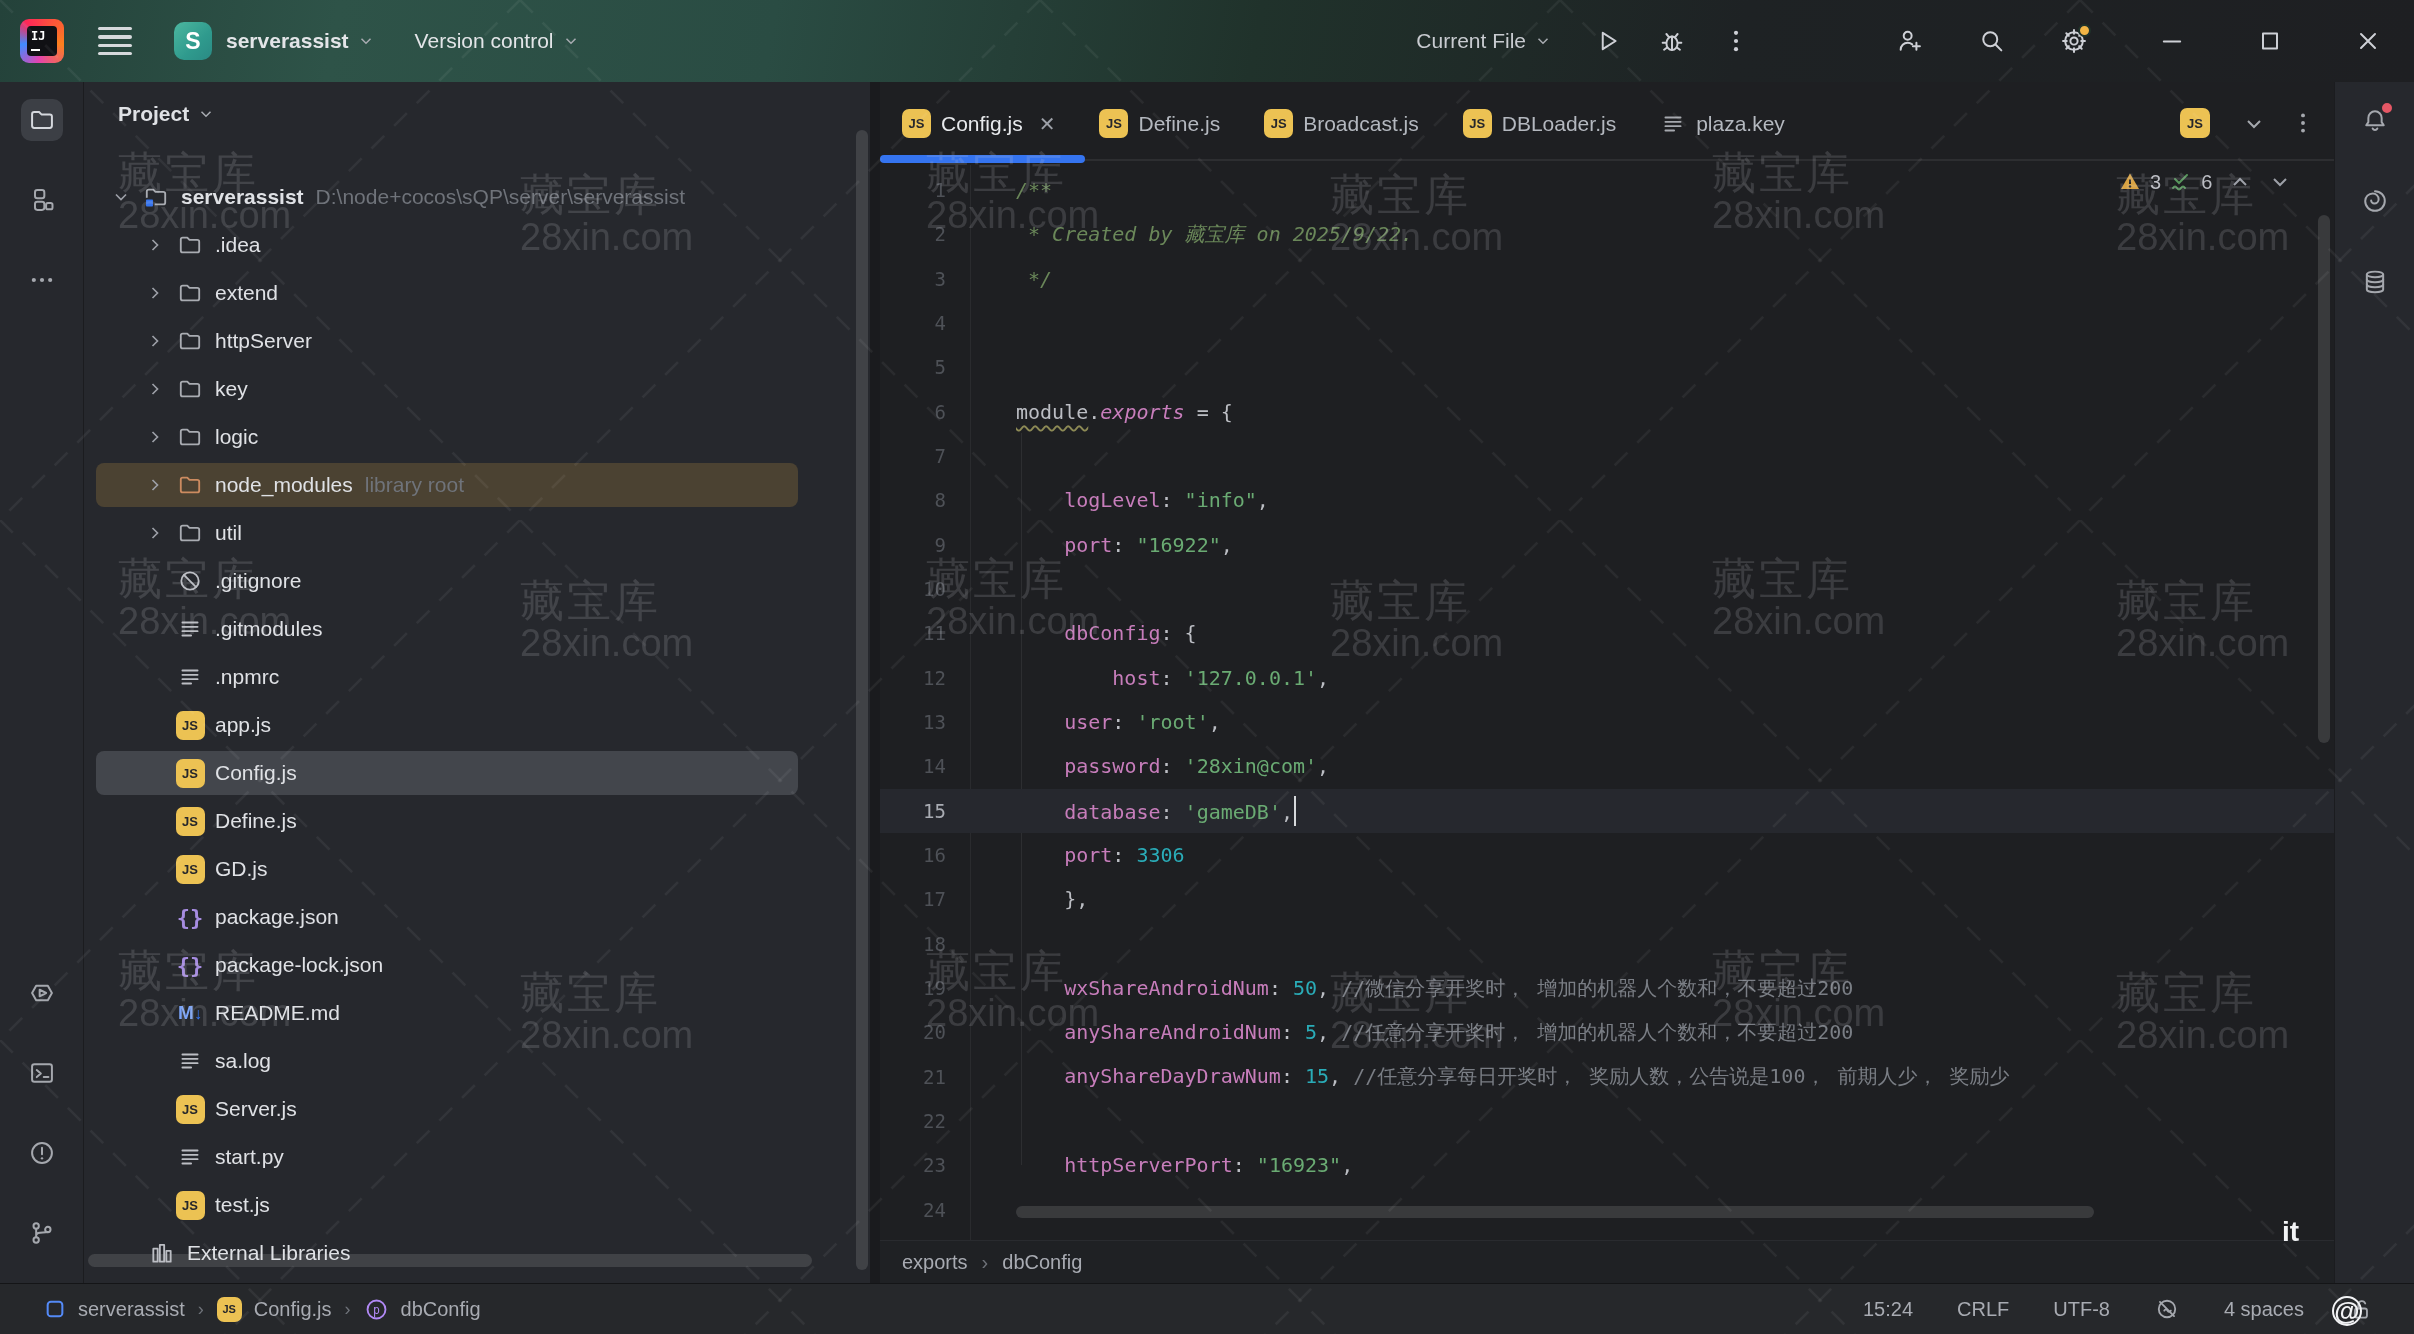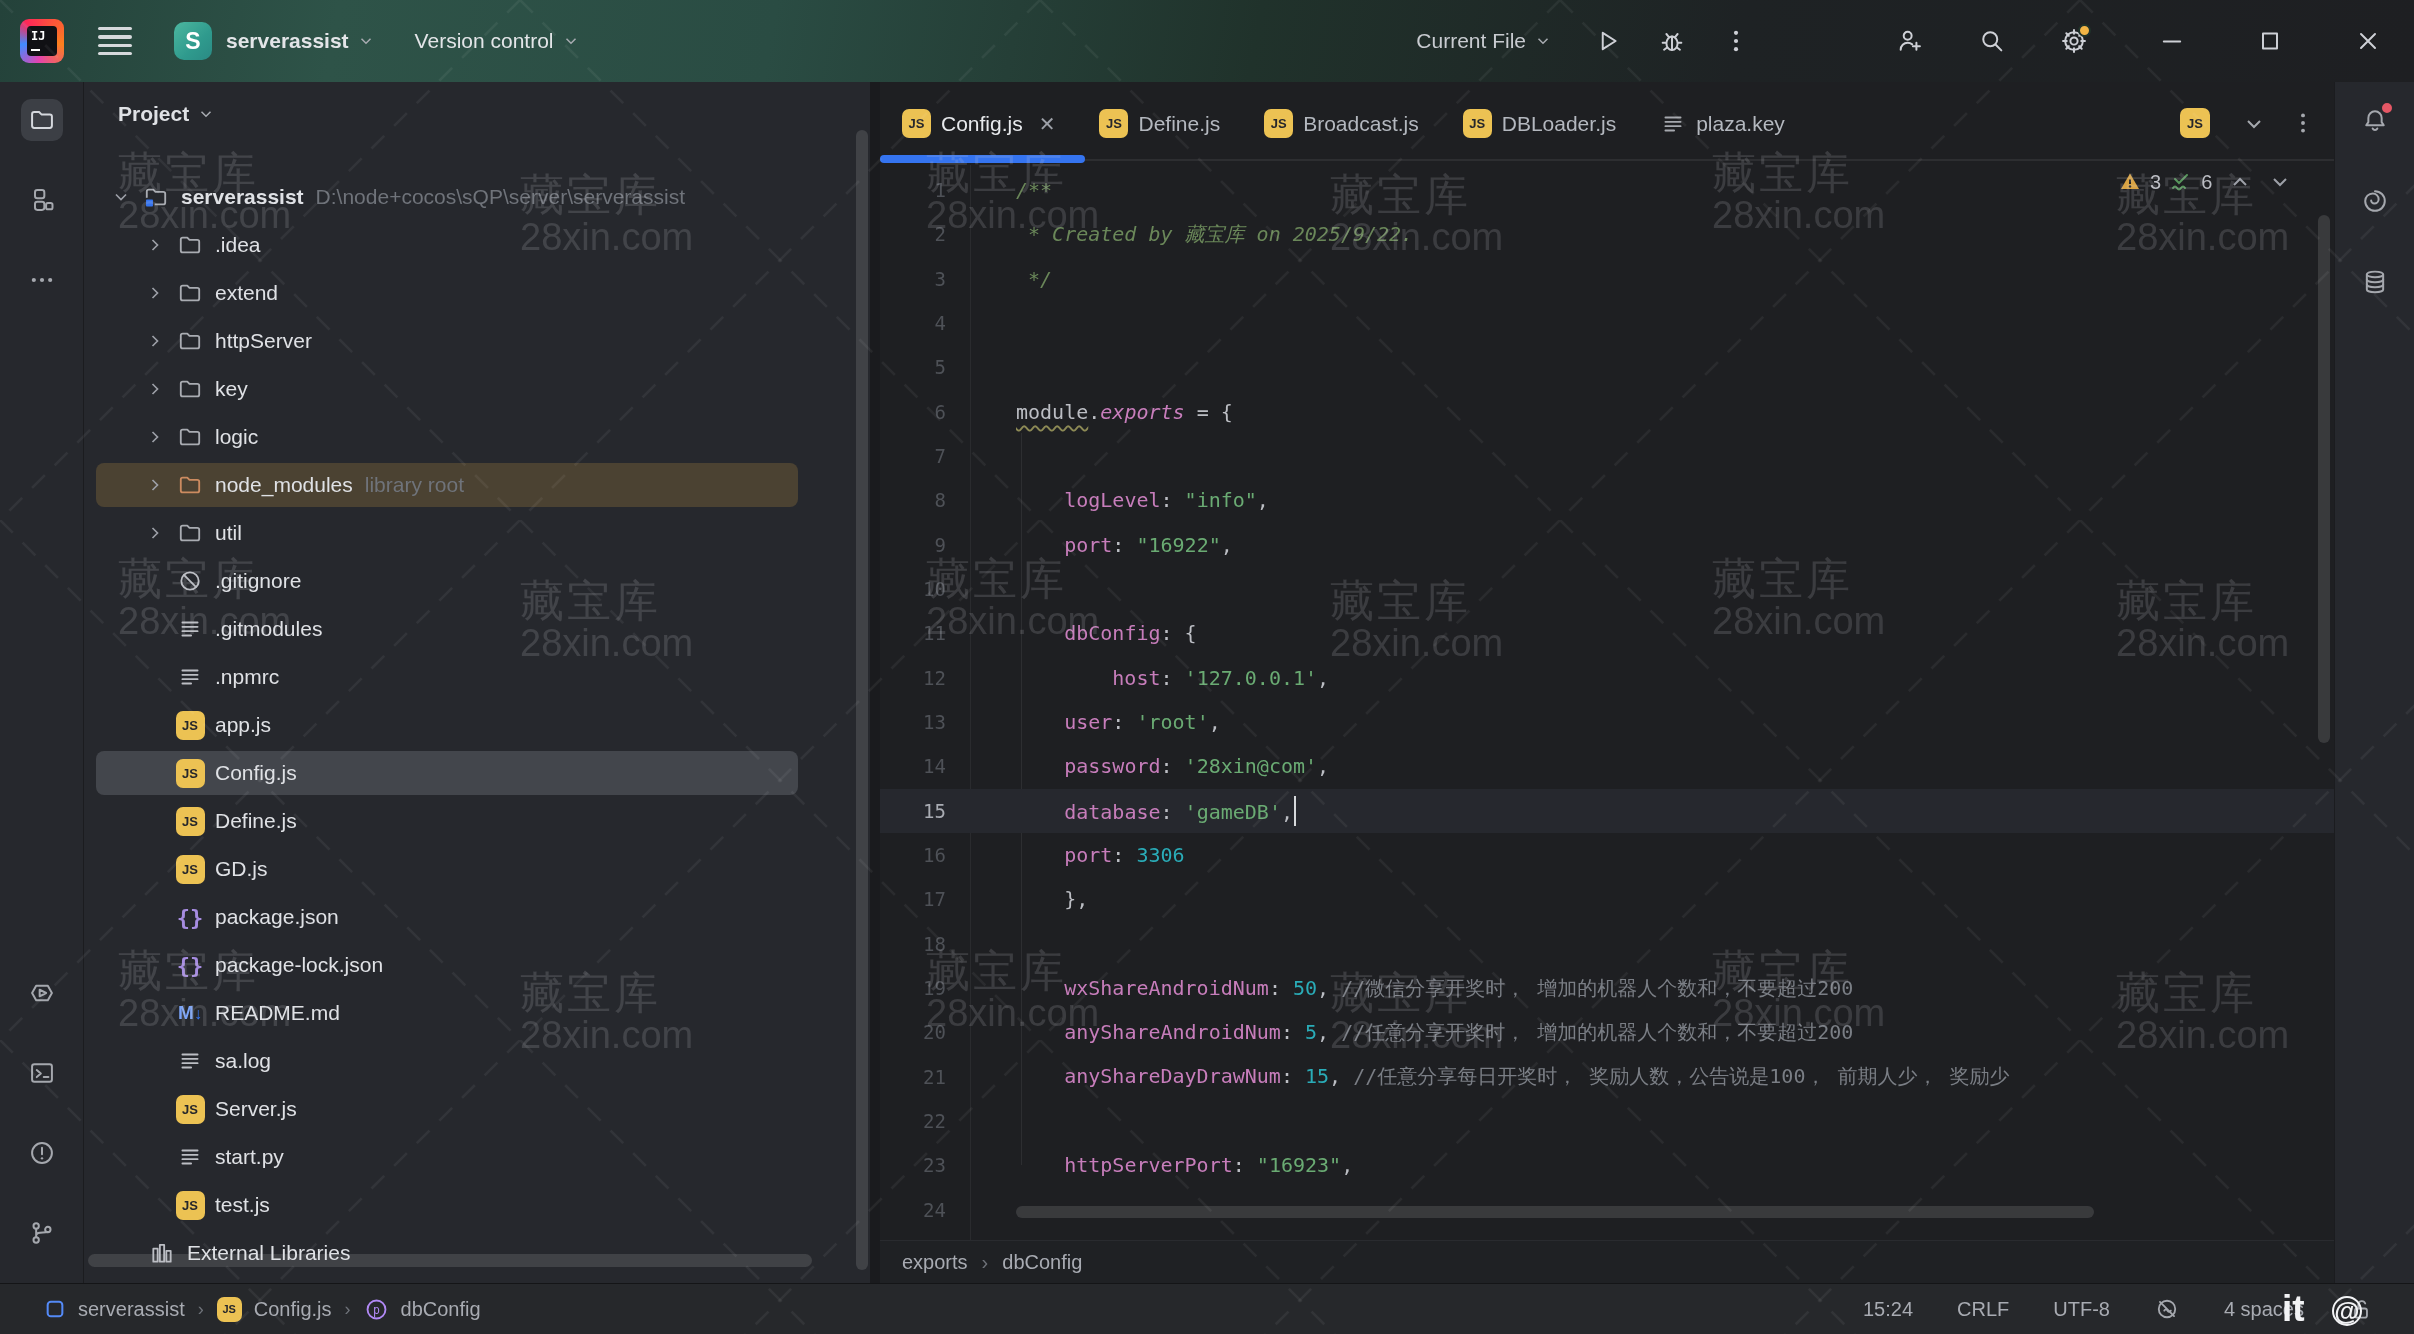--- a/index.html
+++ b/index.html
@@ -845,14 +845,14 @@
     <div class="wm" style="left: 1712px; top: 948px;">
       <div class="l1">藏宝库</div>
       <div class="l2">28xin.com</div>
     </div>
     <div class="wm" style="left: 2116px; top: 970px;">
       <div class="l1">藏宝库</div>
       <div class="l2">28xin.com</div>
     </div>
   </div>
 
-<div class="wm-corner" style="left: 2282px; top: 1288px; font-size: 37px;">it</div>
+<div class="wm-corner" style="left: 2282px; top: 1216px; font-size: 28px;">it</div>
 <div class="wm-corner" style="left: 2332px; top: 1296px; font-size: 26px; border: 2px solid rgb(242, 243, 245); border-radius: 50%; width: 30px; height: 30px; text-align: center; line-height: 26px;">@</div>
 
 </body></html>

